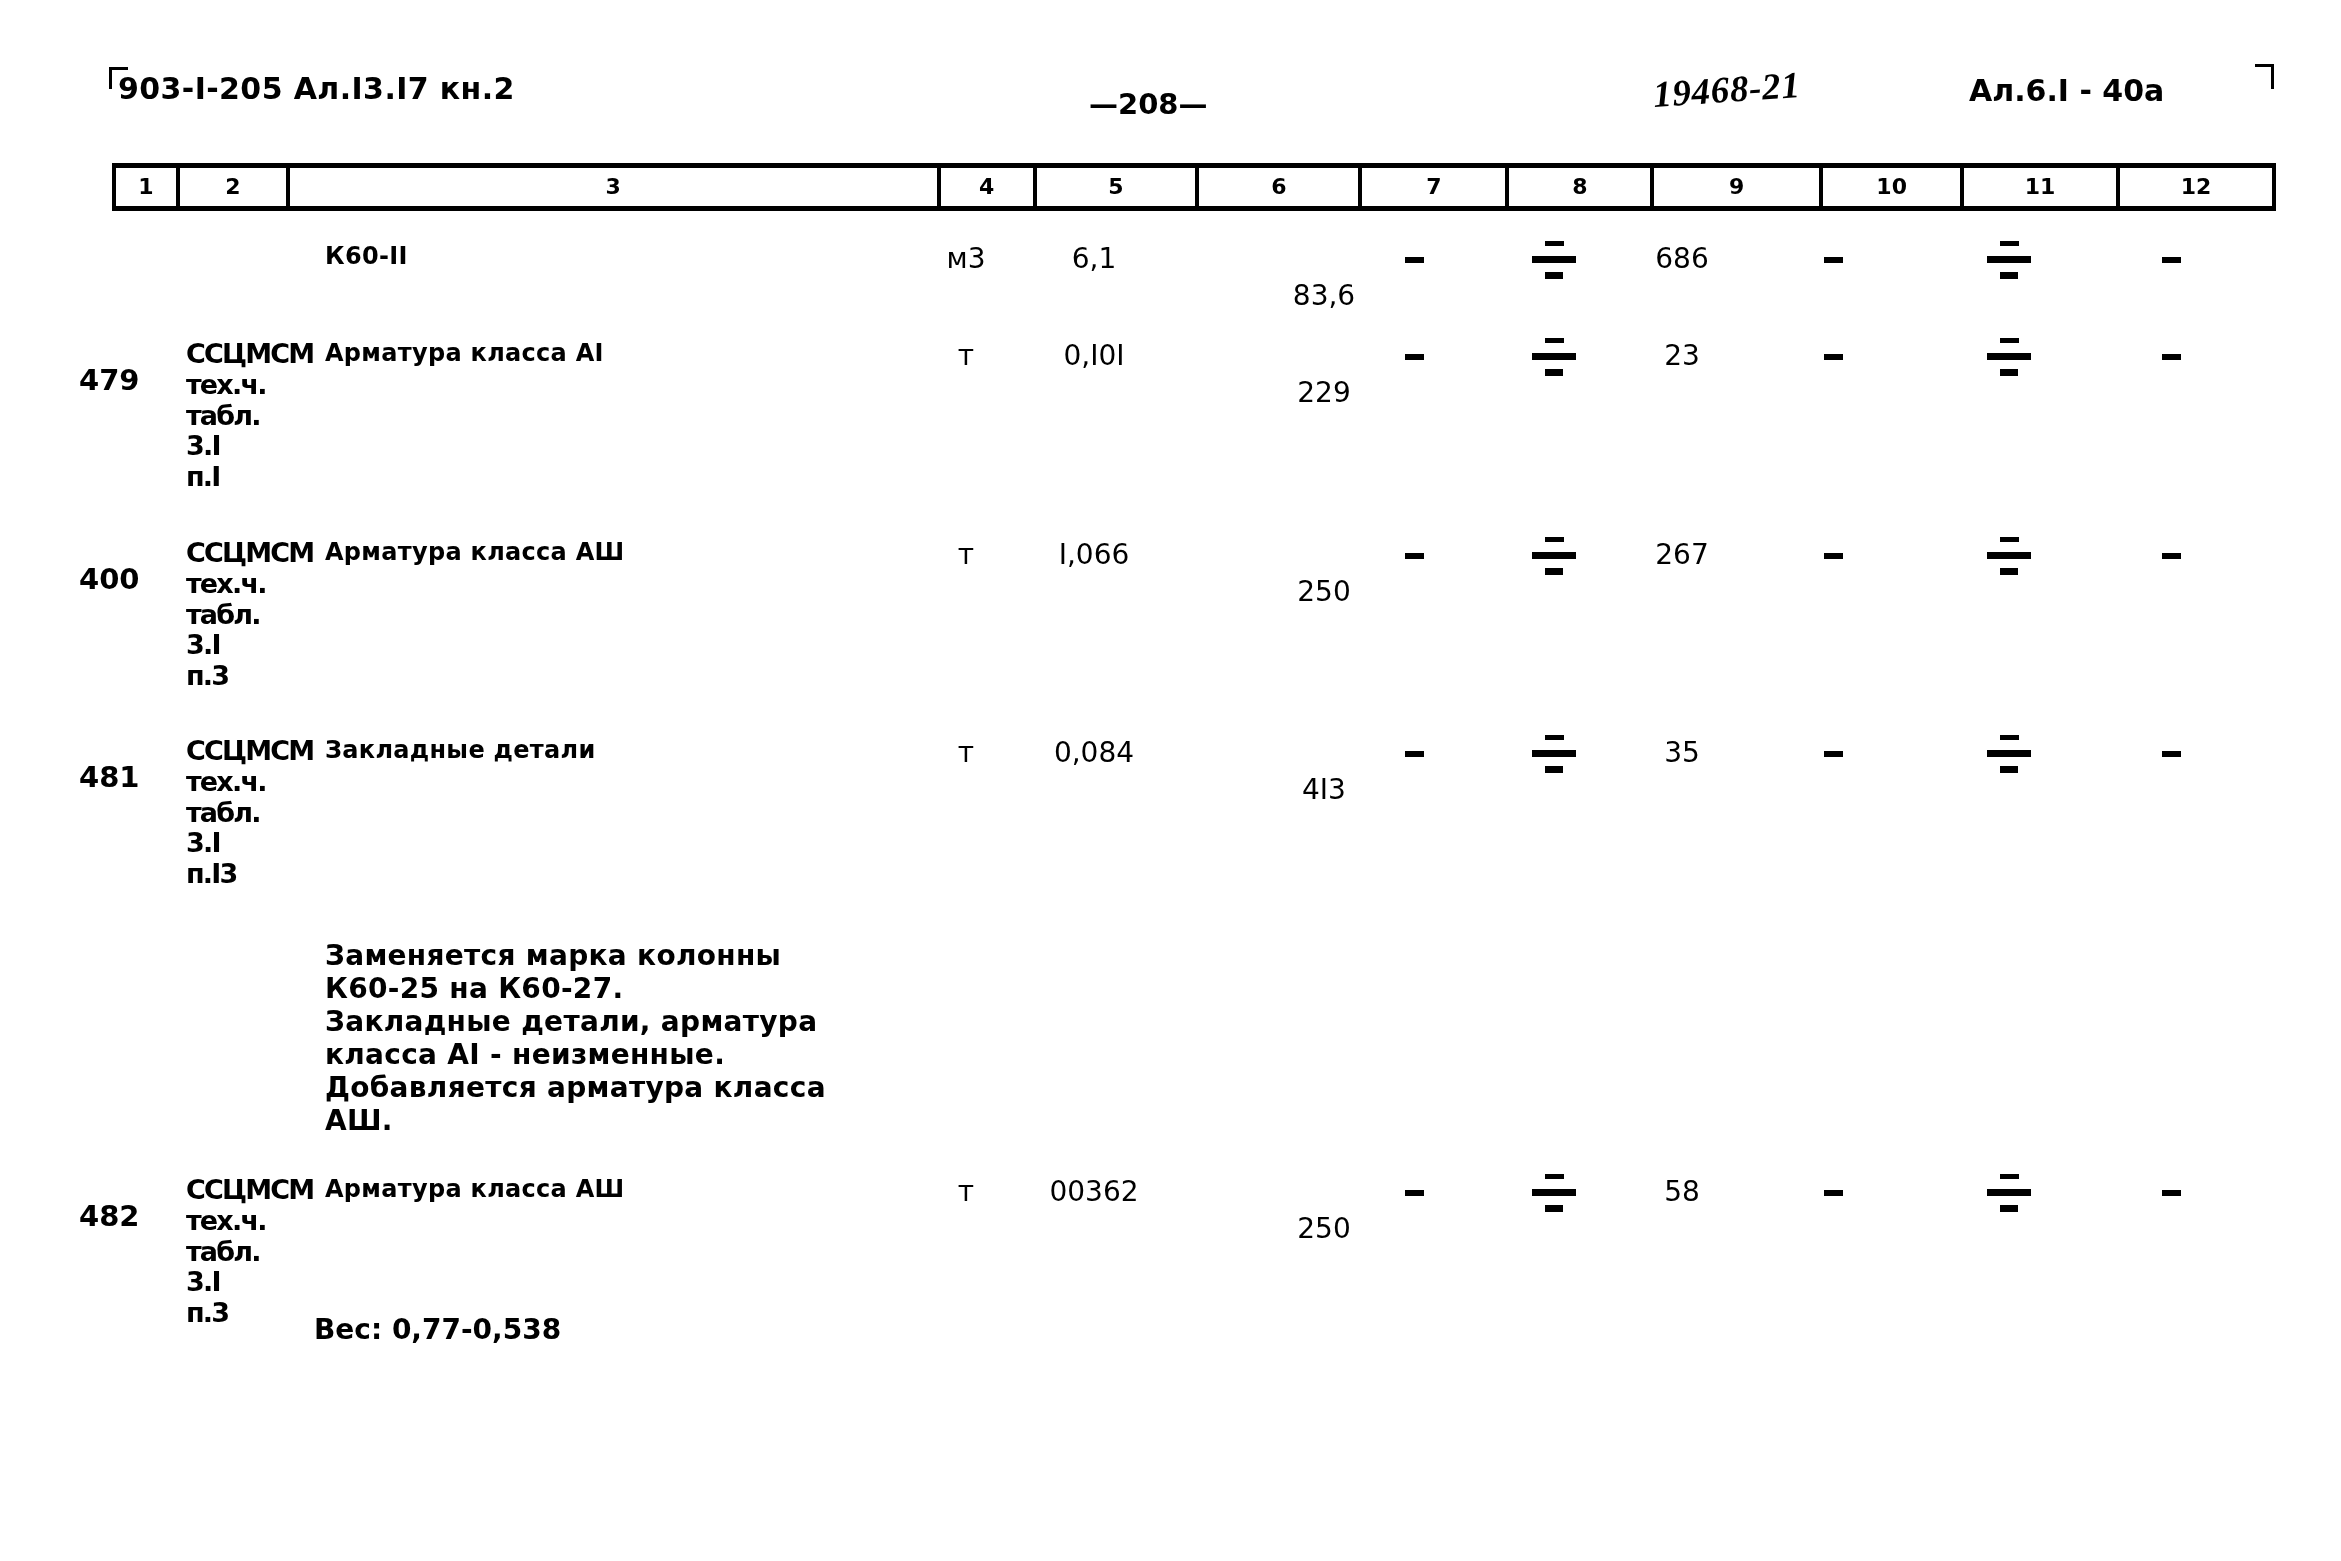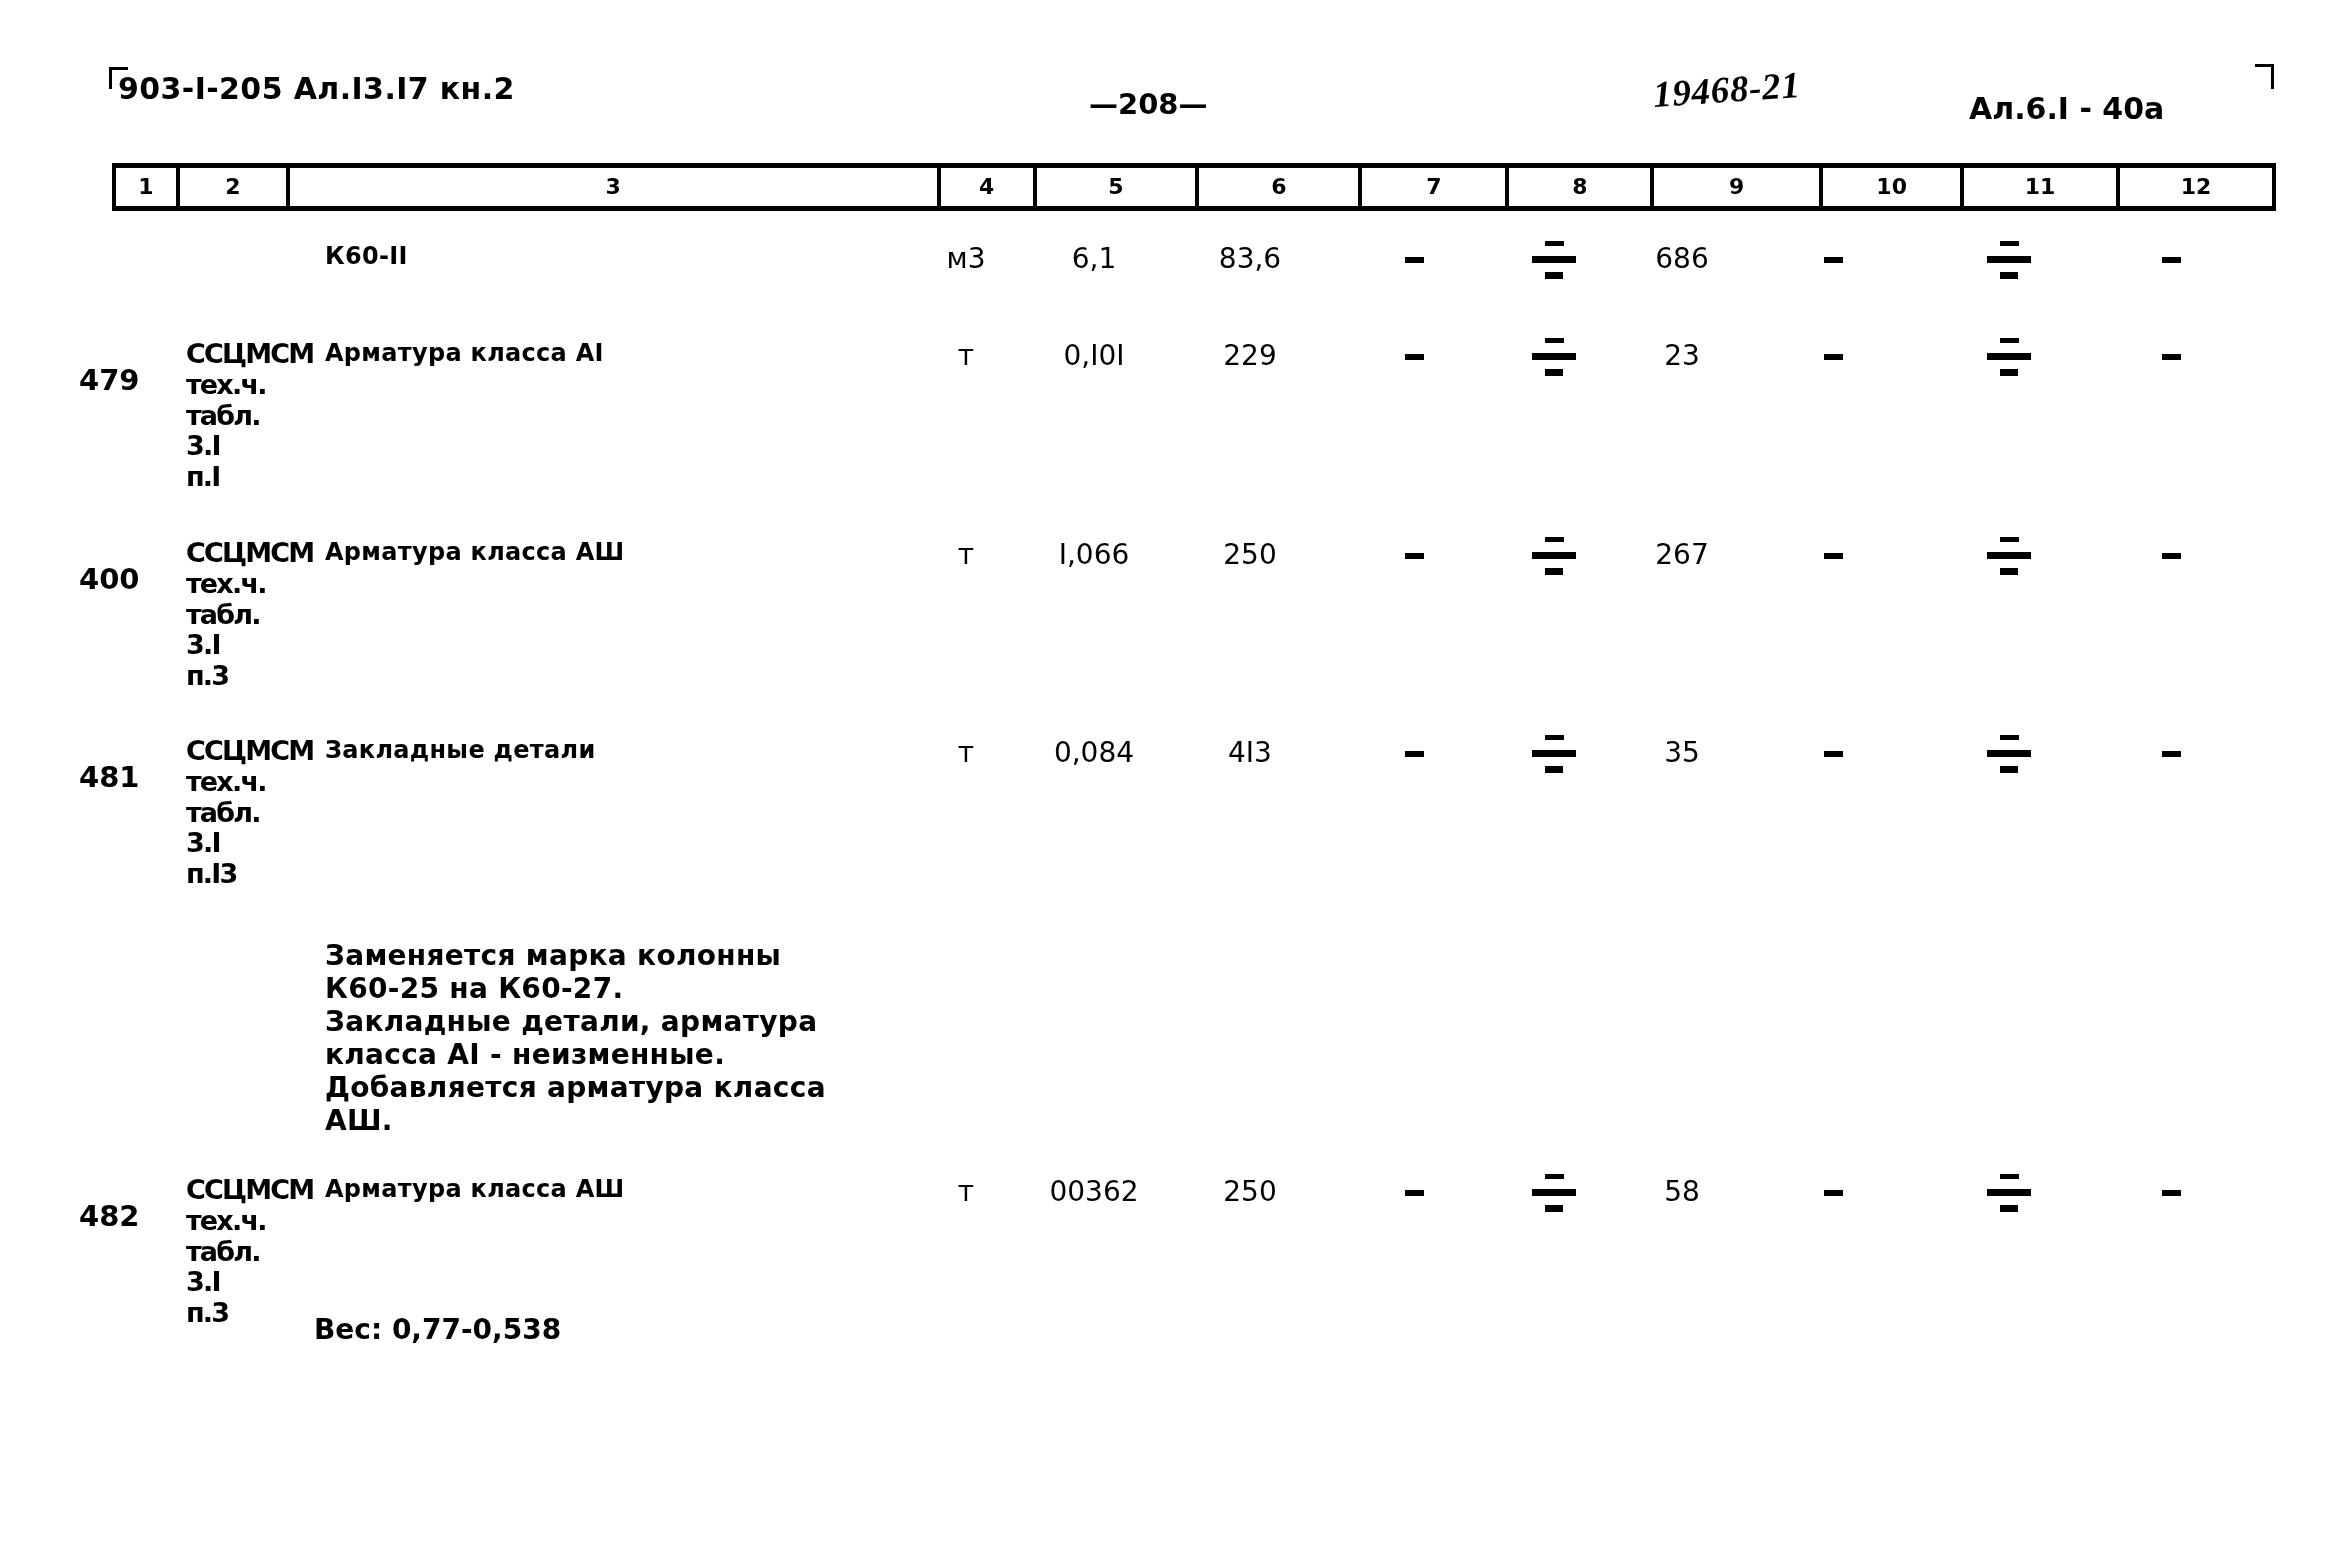--- a/index.html
+++ b/index.html
@@ -40,21 +40,21 @@
   .stamp-num{
     position:absolute;left:1653px;top:-2.9px;
     font-family:"Liberation Serif", serif;
     font-style:italic;font-weight:bold;font-size:37px;
     transform:rotate(-4deg);
     letter-spacing:0.7px;white-space:pre;
   }
   .code-right{
     position:absolute;left:1969px;top:1.5px;
     font-family:"DejaVu Sans", sans-serif;
-    font-weight:bold;font-size:30px;white-space:pre;margin-top:18px;
+    font-weight:bold;font-size:30px;white-space:pre;
   }
 
   
   .colband{
     position:absolute;left:112px;top:163px;
     width:2164px;height:48px;
     border-top:5.1px solid #000;border-bottom:5.1px solid #000;
     box-sizing:border-box;
     display:flex;
   }
@@ -103,21 +103,21 @@
   }
   .cell{
     position:absolute;
     font-family:"DejaVu Sans", sans-serif;
     font-weight:normal;font-size:28px;
     text-align:center;white-space:pre;
   }
   
   .col4{left:922px;width:88px;}
   .col5{left:1028px;width:132px;}
-  .col6{left:1184px;width:132px;}
+  .col6{left:1258px;width:132px;margin-top:37px;}
   .col7{left:1359px;width:110px;}
   .col8{left:1499px;width:110px;}
   .col9{left:1616px;width:132px;}
   .col10{left:1778px;width:110px;}
   .col11{left:1954px;width:110px;}
   .col12{left:2116px;width:110px;}
 
   .dash{display:inline-block;width:19px;height:5.1px;background:#000;vertical-align:middle;}
   
   .frac{

